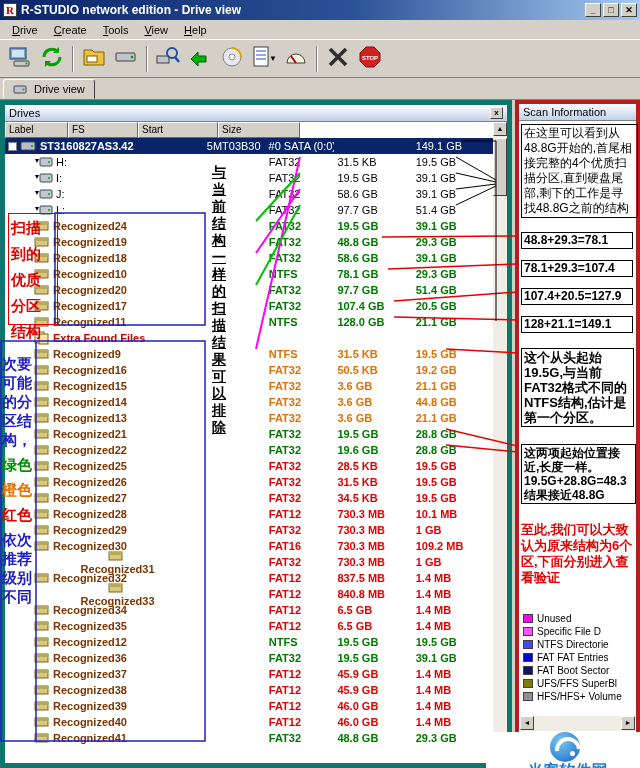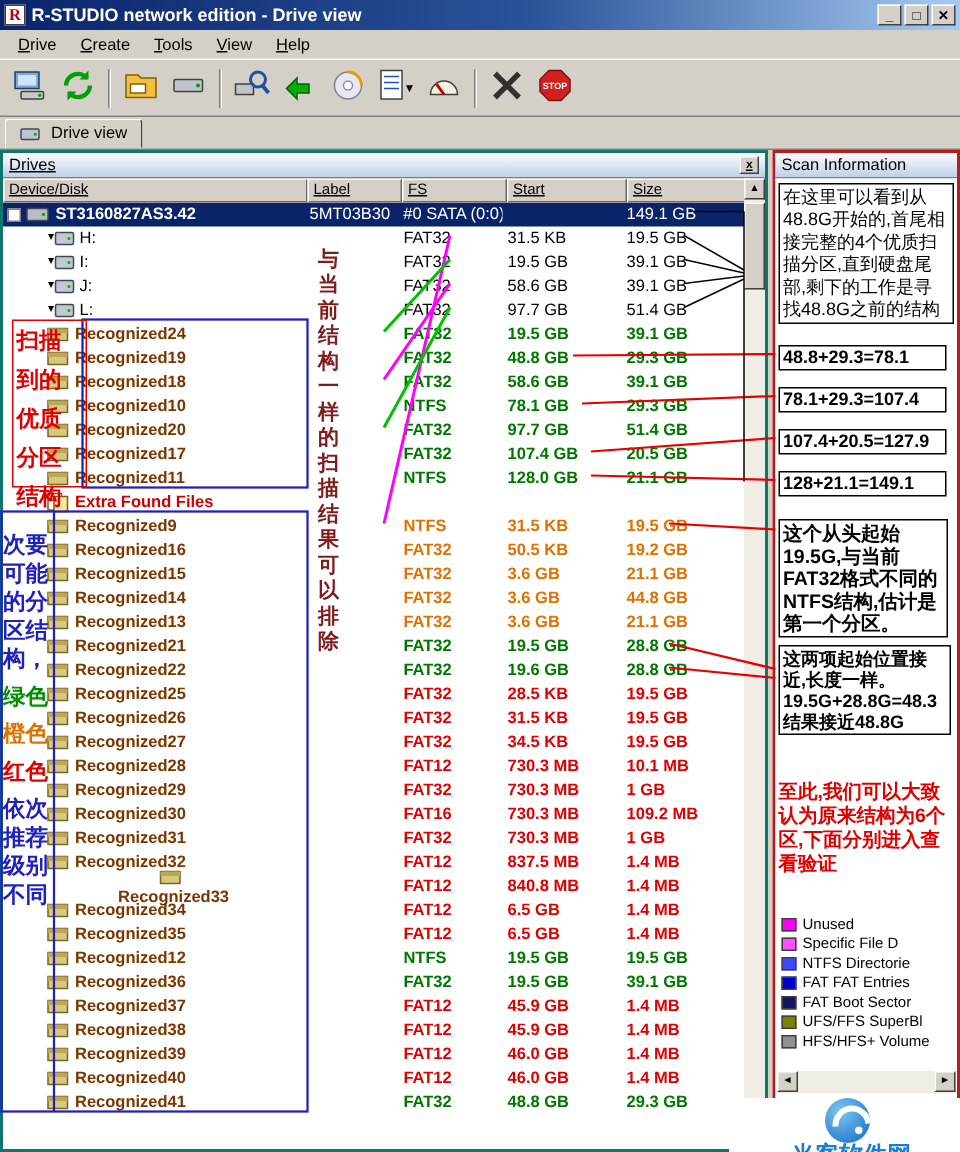--- a/index.html
+++ b/index.html
@@ -27,23 +27,23 @@
   .tbtn .caret { font-size:8px; margin-left:-2px; }
   .tsep { width:2px; height:26px; margin:0 4px; border-left:1px solid #808080; border-right:1px solid #fff; }
 
   .tabstrip { height:22px; background:#D4D0C8; display:flex; align-items:flex-end; padding-left:3px;
     border-bottom:1px solid #808080; }
   .tab { height:20px; display:flex; align-items:center; gap:4px; padding:0 9px; font-size:11px;
     background:#D4D0C8; border:1px solid; border-color:#fff #404040 #D4D0C8 #fff; border-radius:3px 3px 0 0; }
 
   
   .main { display:flex; height:668px; }
-  .drives-panel { width:512px; position:relative; background:#c2410c; border:2px solid #0f766e;text-decoration:underline; }
+  .drives-panel { width:512px; position:relative; background:#ffffff; border:5px solid #0f766e; }
   .splitter { width:3px; background:#D4D0C8; }
-  .scan-panel { width:125px; position:relative; background:#fff; border:2px solid #b91c1c; }
+  .scan-panel { width:125px; position:relative; background:#fff; border:4px solid #b91c1c; }
 
   .panel-header { height:17px; background:linear-gradient(180deg,#FDFEFF,#BFD0E8);
     border-bottom:1px solid #808080; display:flex; align-items:center; padding:0 4px; font-size:11px; color:#000; }
   .panel-header .ph-title { flex:1; }
   .ph-close { width:13px; height:12px; background:#D4D0C8; border:1px solid; border-color:#fff #404040 #404040 #fff;
     font:bold 8px/10px "Liberation Sans",sans-serif; text-align:center; }
 
   .grid-header { display:flex; height:16px; }
   .gh { background:#D4D0C8; border:1px solid; border-color:#fff #6a6a6a #6a6a6a #fff;
     font-size:10px; padding:1px 3px; white-space:nowrap; overflow:hidden; }
@@ -74,40 +74,40 @@
 
   
   .scan-body { position:absolute; top:17px; left:0; right:0; bottom:0; background:#fff; }
   .note { position:absolute; left:2px; color:#000; }
   .boxed { border:1px solid #000; padding:1px 2px; }
   #note-intro { top:3px; width:117px; font-size:12px; line-height:15px; }
   #equations { position:absolute; top:111px; left:2px; }
   .eq { width:112px; height:17px; border:1px solid #000; font-size:12px; font-weight:bold; line-height:14px;
     padding:0 2px; margin-bottom:11px; white-space:nowrap; }
   #note-first { top:227px; width:113px; font-size:13px; font-weight:bold; line-height:15px; }
-  #note-pair { top:311px; width:115px; font-size:12px; font-weight:bold; line-height:14px; }
+  #note-pair { top:323px; width:115px; font-size:12px; font-weight:bold; line-height:14px; }
   #note-conclusion { top:401px; width:115px; font-size:13px; font-weight:bold; line-height:16px; color:#E00000; }
   #legend { position:absolute; top:491px; left:4px; }
   .leg-item { display:flex; align-items:center; height:13px; }
   .leg-sq { width:10px; height:9px; border:1px solid #404040; margin-right:4px; flex:none; }
   .leg-lb { font-size:10px; white-space:nowrap; }
   .hscroll { position:absolute; top:595px; left:1px; right:1px; height:15px; background:#EFEDE6; display:flex;
     justify-content:space-between; }
 
   
   .overlay { position:absolute; left:0; top:0; width:640px; height:768px; pointer-events:none; z-index:40; }
   .ann { position:absolute; pointer-events:none; }
   #ann-left-box { left:8px; top:213px; width:50px; height:112px; border:1px solid #E00000; color:#E00000;
     font-size:15px; font-weight:bold; line-height:26px; padding:1px 2px; word-break:break-all; }
   #ann-side { left:2px; top:348px; width:33px; font-size:15px; font-weight:bold; line-height:19px;
     color:#2020C0; word-break:break-all; }
   #ann-side .w { display:block; margin:6px 0; }
   #ann-side .g { color:#009000; } #ann-side .o { color:#E07000; } #ann-side .r { color:#E00000; }
   #ann-mid { left:212px; top:164px; width:17px; font-size:14px; font-weight:bold; line-height:17px;
-    color:#7f1d1d; word-break:break-all; }
+    color:#000000; word-break:break-all;text-decoration:underline; }
 
   
   .watermark { position:absolute; right:0; bottom:0; width:154px; height:36px; background:#fff; z-index:60;
     display:flex; align-items:center; padding-left:4px;flex-direction:column; }
   .wm-logo { width:30px; height:30px; border-radius:50%; background:radial-gradient(circle at 35% 30%,#7CC6F2,#1168C0);
     position:relative; flex:none; overflow:hidden; }
   .wm-logo:before { content:""; position:absolute; left:5px; top:5px; width:18px; height:18px; border-radius:50%;
     border:4px solid #fff; border-right-color:transparent; border-bottom-color:transparent; transform:rotate(40deg); }
   .wm-logo:after { content:""; position:absolute; right:5px; bottom:6px; width:5px; height:5px; border-radius:50%; background:#fff; }
   .wm-text { margin-left:5px; }
@@ -226,21 +226,20 @@
 </div>
 
 <div class="main">
 
   <div class="drives-panel">
     <div class="panel-header">
       <span class="ph-title">Drives</span>
       <span class="ph-close">x</span>
     </div>
     <div class="grid-header" id="grid-header">
-        <div class="gh" style="width: 203px;">Device/Disk</div>
         <div class="gh" style="width: 63px;">Label</div>
         <div class="gh" style="width: 70px;">FS</div>
         <div class="gh" style="width: 80px;">Start</div>
         <div class="gh" style="width: 82px;">Size</div>
       </div>
     <div class="tree" id="tree">
         <div class="row lvl-selected">
           <div class="cell c-name" style="padding-left: 3px;">
             <span class="expander">-</span>
             <span class="ricon">
@@ -629,21 +628,21 @@
               </svg>
             </span>
             <span class="nm">Recognized30</span>
           </div>
           <div class="cell c-label val"></div>
           <div class="cell c-fs val">FAT16</div>
           <div class="cell c-start val">730.3 MB</div>
           <div class="cell c-size val">109.2 MB</div>
         </div>
         <div class="row lvl-red rec">
-          <div class="cell c-name" style="padding-left: 29px;">
+          <div class="cell c-name" style="padding-left: 29px; flex-direction: column;">
             <span class="ricon">
               <svg width="16" height="14">
                 <rect x="1" y="3" width="13" height="8" fill="#D6C87E" stroke="#7A6420"></rect>
                 <rect x="1" y="3" width="13" height="3" fill="#B8A858"></rect>
               </svg>
             </span>
             <span class="nm">Recognized31</span>
           </div>
           <div class="cell c-label val"></div>
           <div class="cell c-fs val">FAT32</div>

